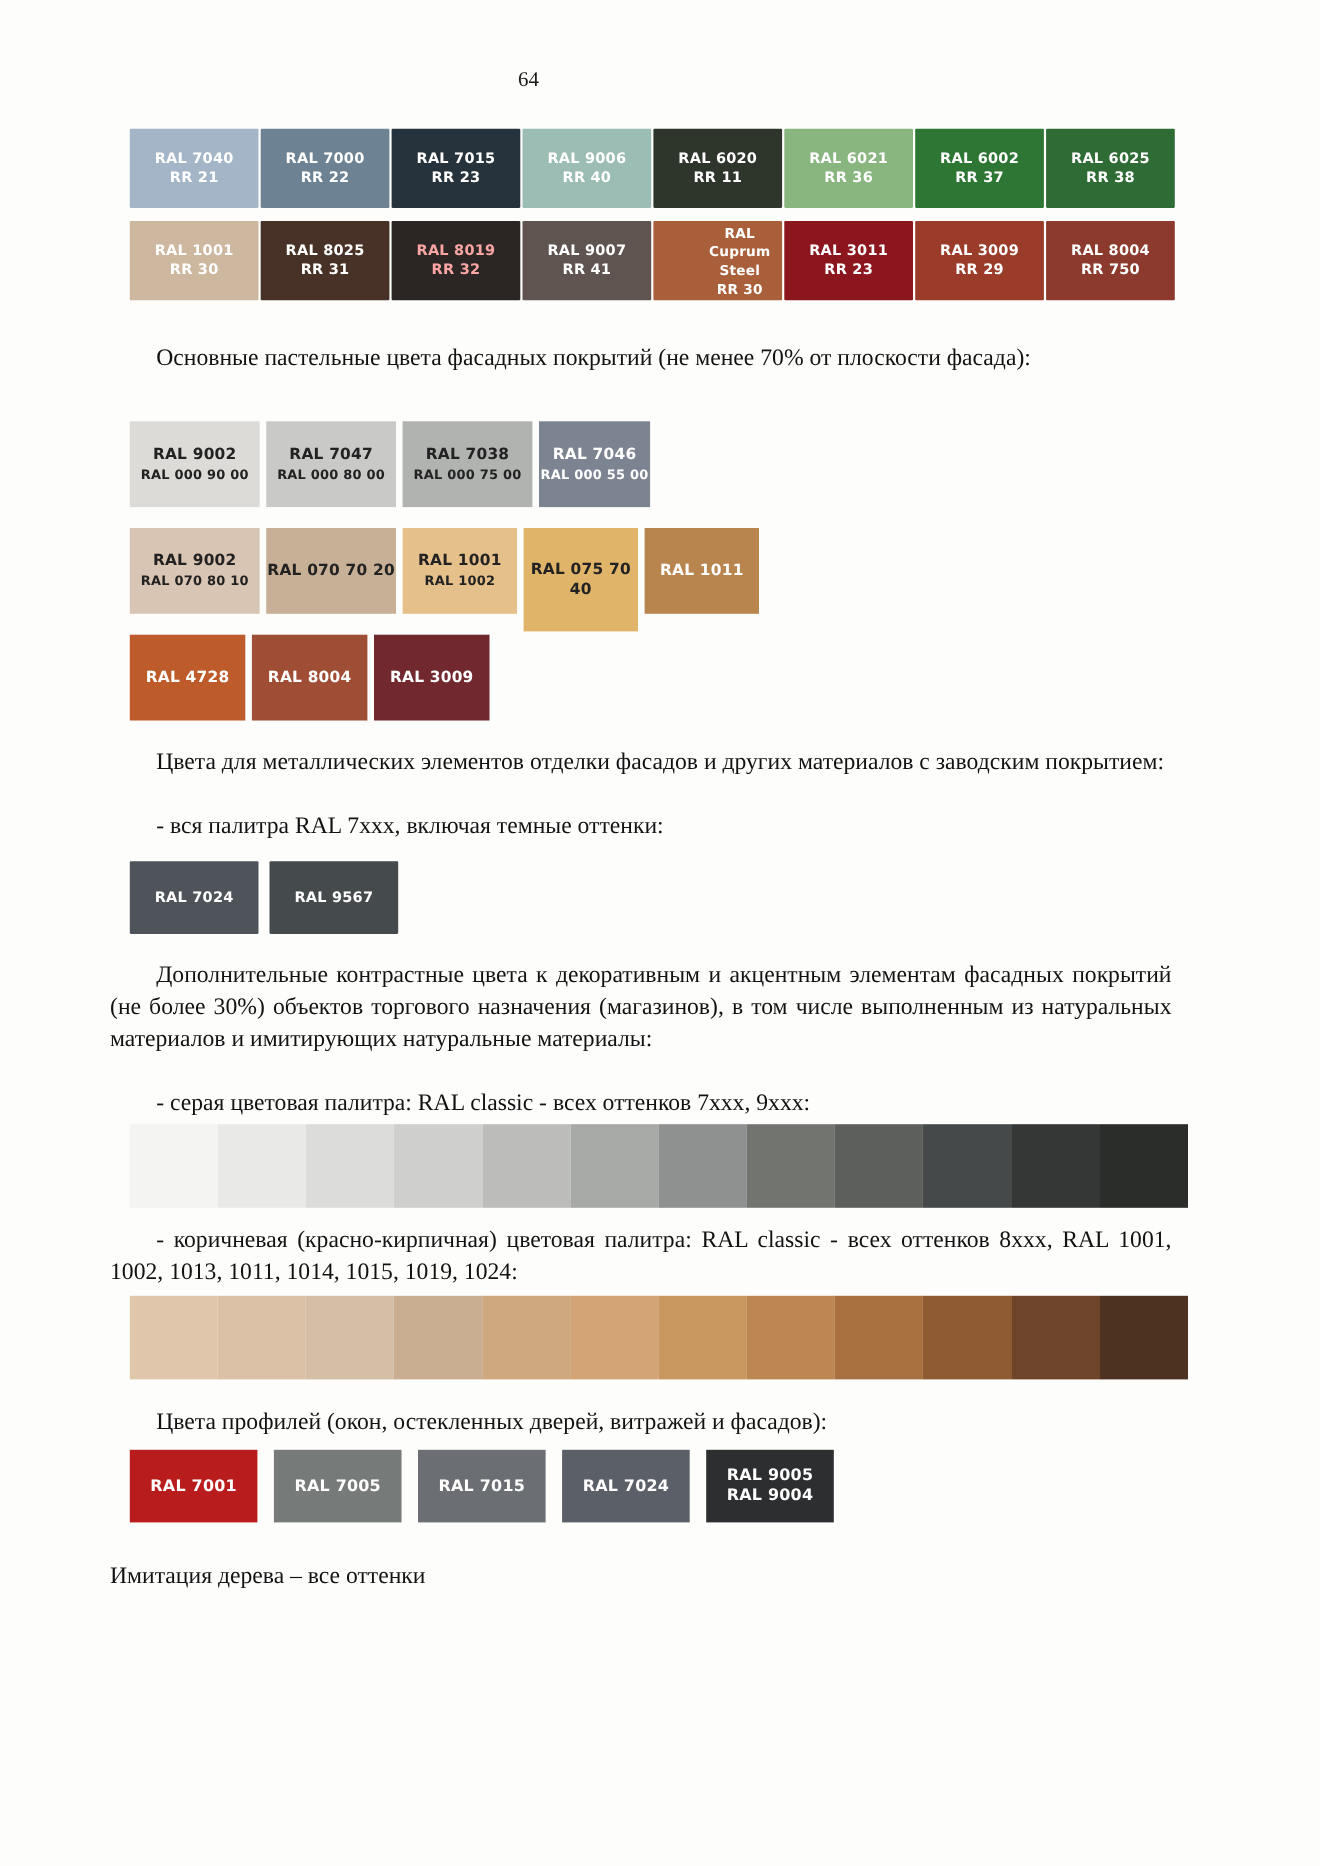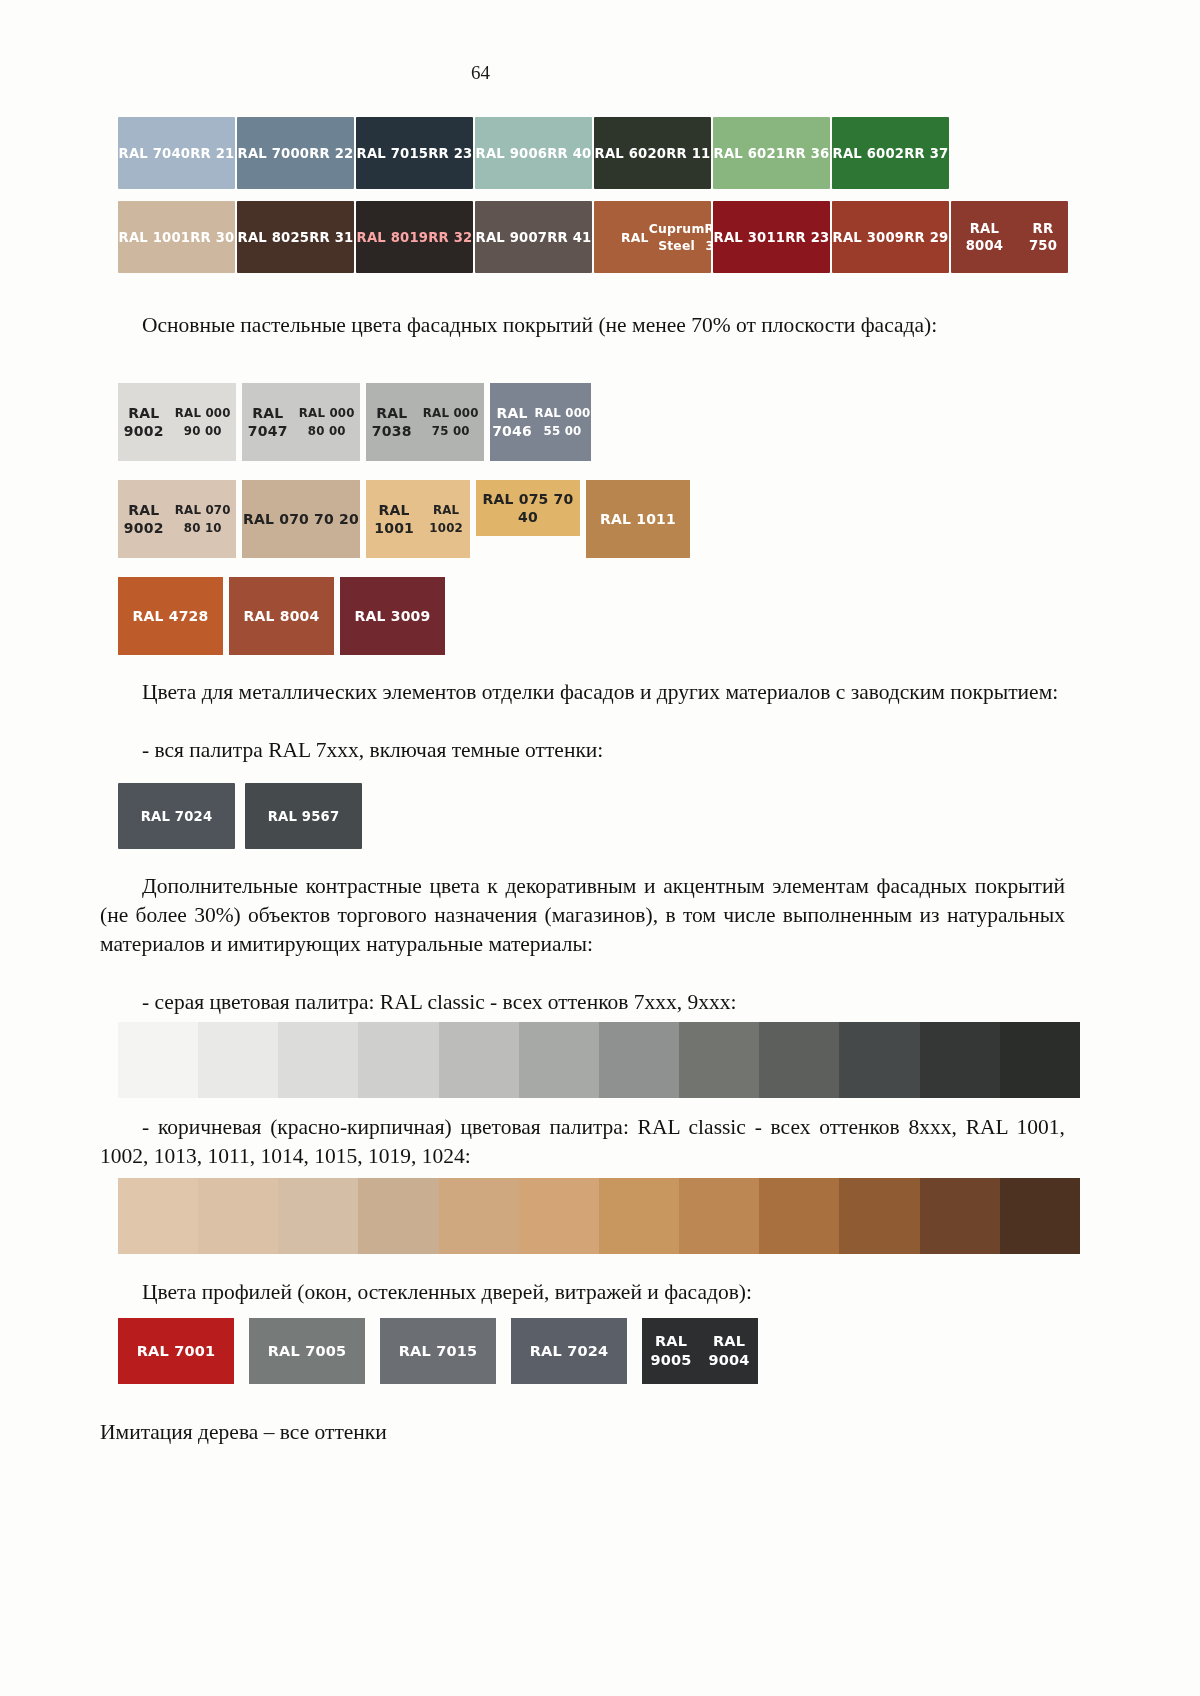--- a/index.html
+++ b/index.html
@@ -43,21 +43,21 @@
 
   
   .swatch-row {
     position: absolute;
     display: flex;
     gap: 0px;
   }
   .swatch {
     box-sizing: border-box;
     display: flex;
-    flex-direction: row;
+    flex-direction: column;
     align-items: center;
     justify-content: center;
     text-align: center;
     font-family: "DejaVu Sans", "Liberation Sans", sans-serif;
     letter-spacing: 0.2px;
     overflow: hidden;
   }
   .swatch .l1 { display: block; }
   .swatch .l2 { display: block; }
 
@@ -128,20 +128,24 @@
         <span class="l2">RR 11</span>
       </div>
       <div class="swatch" style="background: rgb(137, 181, 127); color: rgb(255, 255, 255);">
         <span class="l1">RAL 6021</span>
         <span class="l2">RR 36</span>
       </div>
       <div class="swatch" style="background: rgb(46, 118, 52); color: rgb(255, 255, 255);">
         <span class="l1">RAL 6002</span>
         <span class="l2">RR 37</span>
       </div>
+      <div class="swatch" style="background: rgb(47, 107, 53); color: rgb(255, 255, 255);">
+        <span class="l1">RAL 6025</span>
+        <span class="l2">RR 38</span>
+      </div>
     </div>
 
   <div class="swatch-row metal" id="metal-row-2" style="left:118px; top:201px;">
       <div class="swatch" style="background: rgb(205, 183, 159); color: rgb(255, 255, 255);">
         <span class="l1">RAL 1001</span>
         <span class="l2">RR 30</span>
       </div>
       <div class="swatch" style="background: rgb(72, 50, 39); color: rgb(255, 255, 255);">
         <span class="l1">RAL 8025</span>
         <span class="l2">RR 31</span>
@@ -199,21 +203,21 @@
         <span class="l1">RAL 9002</span>
         <span class="l2">RAL 070 80 10</span>
       </div>
       <div class="swatch" style="background: rgb(200, 176, 150); color: rgb(34, 34, 34); width: 118px; height: 78px;">
         <span class="l1">RAL 070 70 20</span>
       </div>
       <div class="swatch" style="background: rgb(230, 192, 139); color: rgb(34, 34, 34); width: 104px; height: 78px;">
         <span class="l1">RAL 1001</span>
         <span class="l2">RAL 1002</span>
       </div>
-      <div class="swatch" style="background: rgb(224, 181, 105); color: rgb(34, 34, 34); width: 104px; height: 56px;">
+      <div class="swatch" style="background: rgb(224, 181, 105); color: rgb(34, 34, 34); width: 104px; height: 94px;">
         <span class="l1">RAL 075 70 40</span>
       </div>
       <div class="swatch" style="background: rgb(184, 133, 79); color: rgb(255, 255, 255); width: 104px; height: 78px;">
         <span class="l1">RAL 1011</span>
       </div>
     </div>
   <div class="swatch-row pastel" id="pastel-row-3" style="left:118px; top:577px; gap:6px;">
       <div class="swatch" style="background: rgb(189, 91, 43); color: rgb(255, 255, 255); width: 105px; height: 78px;">
         <span class="l1">RAL 4728</span>
       </div>

